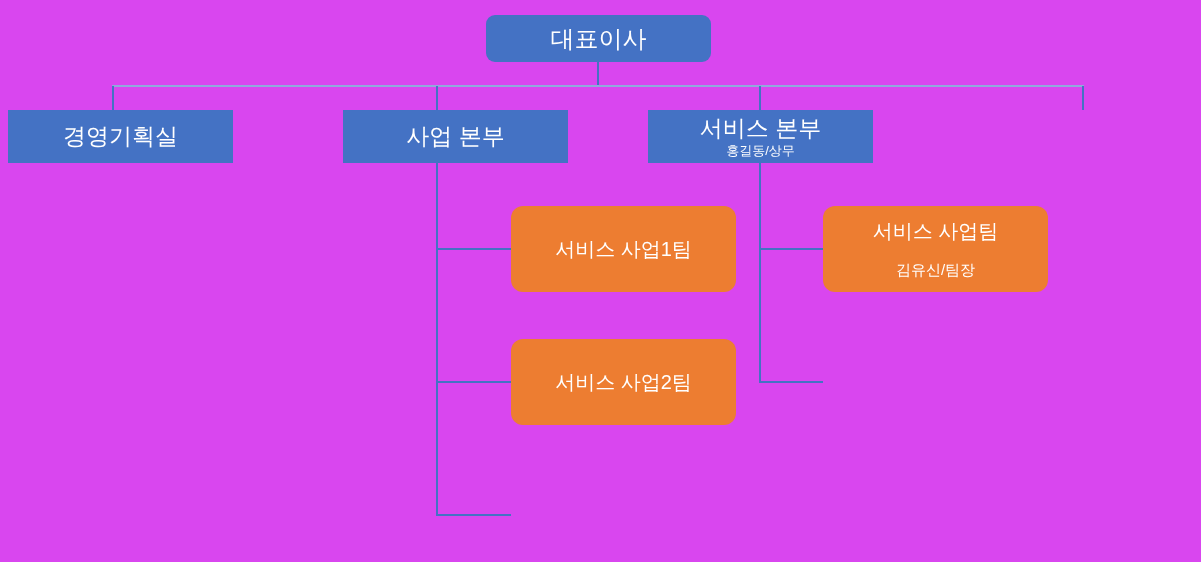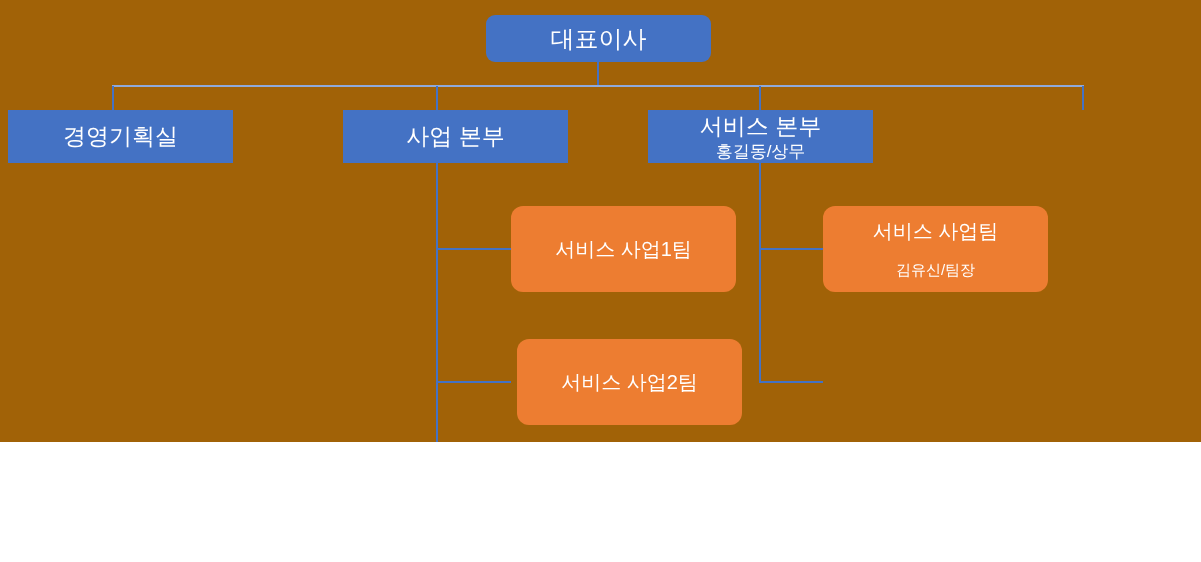--- a/index.html
+++ b/index.html
@@ -4,22 +4,22 @@
 <style>
   html, body {
     margin: 0;
     padding: 0;
     background: #ffffff;
     font-family: "Liberation Sans", "DejaVu Sans", sans-serif;
   }
   #stage {
     position: relative;
     width: 1201px;
-    height: 442px;
-    background: #a16207;
+    height: 562px;
+    background: #d946ef;
     overflow: hidden;
     --node-blue: #4472C4;
     --node-orange: #ED7D31;
     --connector: #4472C4;
     --connector-light: #8FAADC;
     --node-text: #FFFFFF;
   }
 
   
   .node {
@@ -39,41 +39,41 @@
   .node-ceo {
     left: 486px; top: 15px; width: 225px; height: 47px;
     border-radius: 9px;
     font-size: 24px;
   }
   .node-division {
     top: 110px; width: 225px; height: 53px;
     font-size: 23px;
   }
   .node-division .subtitle {
-    font-size: 17px;
+    font-size: 13px;
     line-height: 1.15;
     margin-top: 1px;
   }
   .node-team {
     width: 225px; height: 86px;
     font-size: 20px;
   }
   .node-team .subline {
     font-size: 15px;
     line-height: 1.3;
     margin-top: 16px;
   }
 
   #div-planning { left: 8px;   }
   #div-business { left: 343px; }
   #div-service  { left: 648px; }
   #div-lab      { left: 970px; width: 226px; }
 
   #team-biz1 { left: 511px; top: 206px; }
-  #team-biz2 { left: 511px; top: 339px; margin-left: 6px; }
+  #team-biz2 { left: 511px; top: 339px; }
   #team-biz3 { left: 511px; top: 472px; }
   #team-svc1 { left: 823px; top: 206px; }
   #team-svc2 { left: 823px; top: 339px; }
 
   
   .vline {
     position: absolute;
     width: 2px;
     background: var(--connector);
   }

